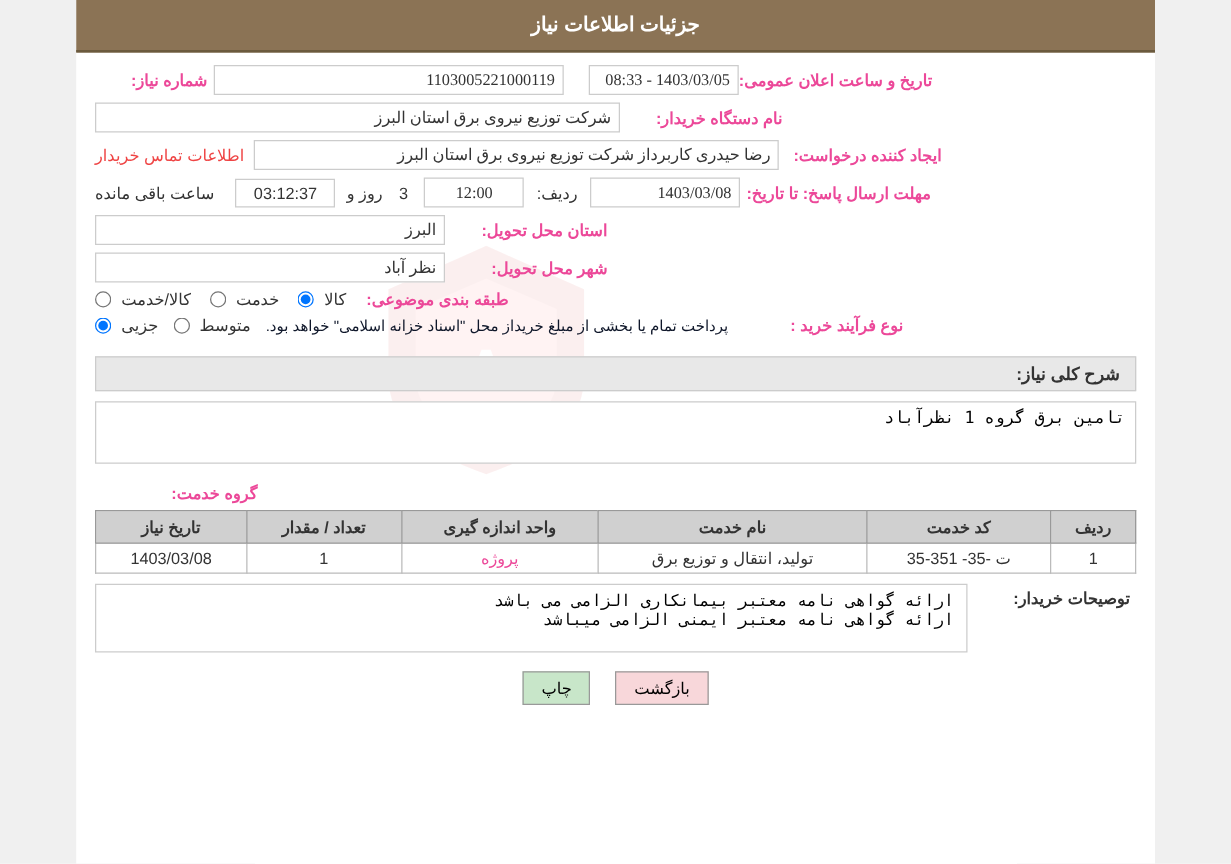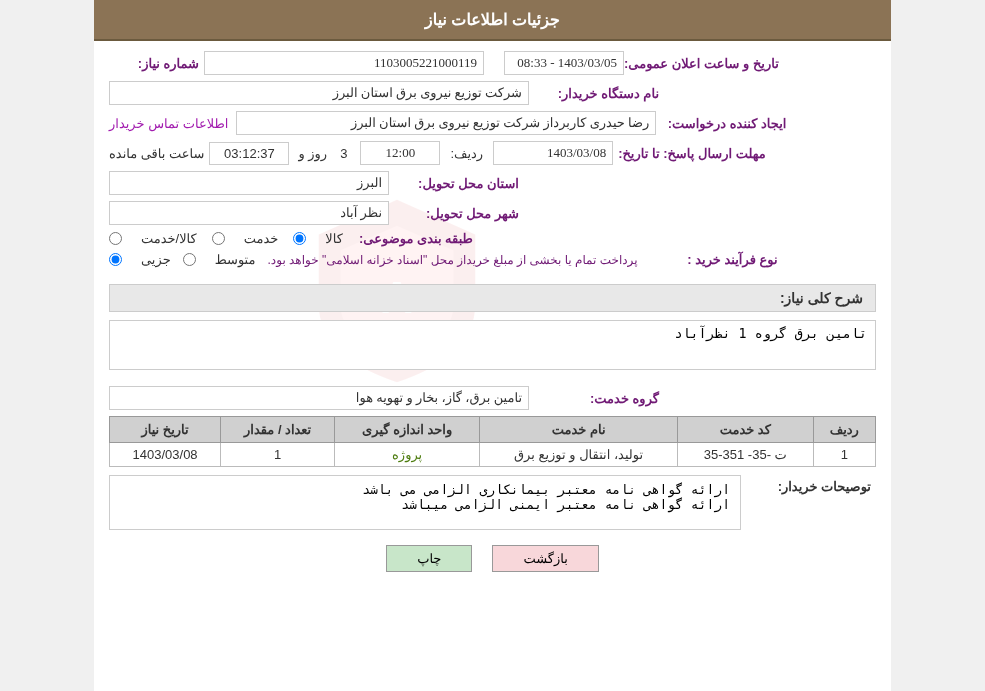--- a/index.html
+++ b/index.html
@@ -4,21 +4,21 @@
   <style>
     * { box-sizing: border-box; margin: 0; padding: 0; }
     body {
       font-family: Tahoma, Arial, sans-serif;
       font-size: 13px;
       background: #f0f0f0;
       direction: rtl;
       color: #333;
     }
     .page-container {
-      width: 797px;
+      width: 863px;
       min-height: 691px;
       background: #fff;
       margin: 0 auto;
     }
     .header-bar {
       background: #8B7355;
       color: #fff;
       text-align: center;
       padding: 10px 20px;
       font-size: 16px;
@@ -28,21 +28,21 @@
     .content-area {
       padding: 10px 15px;
     }
     .info-row {
       display: flex;
       align-items: center;
       margin-bottom: 6px;
       justify-content: flex-end;
     }
     .label {
-      color: #701a75;
+      color: #ec4899;
       font-weight: bold;
       white-space: nowrap;
       margin-right: 5px;
       min-width: 130px;
       text-align: right;
     }
     .field-box {
       border: 1px solid #ccc;
       background: #fff;
       padding: 3px 6px;
@@ -56,21 +56,21 @@
     .field-box-medium {
       min-width: 280px;
     }
     .field-box-small {
       min-width: 120px;
     }
     .field-box-tiny {
       min-width: 80px;
     }
     .link-text {
-      color: #a21caf;
+      color: #ef4444;
       text-decoration: none;
       cursor: pointer;
     }
     .date-time-row {
       display: flex;
       align-items: center;
       justify-content: flex-end;
       margin-bottom: 6px;
       gap: 5px;
     }
@@ -83,31 +83,31 @@
     }
     .radio-group {
       display: flex;
       align-items: center;
       gap: 15px;
       flex-direction: row-reverse;
     }
     .radio-item {
       display: flex;
       align-items: center;
-      gap: 19px;
+      gap: 8px;
     }
     .process-row {
       display: flex;
       align-items: flex-start;
       margin-bottom: 6px;
       justify-content: flex-end;
     }
     .process-text {
       font-size: 12px;
-      color: #701a75;
+      color: #0f172a;
     }
     .process-radios {
       display: flex;
       align-items: center;
       gap: 12px;
       margin-right: 10px;
     }
     .section-title {
       background: #e8e8e8;
       border: 1px solid #ccc;
@@ -145,41 +145,41 @@
       text-align: center;
       font-weight: bold;
     }
     table.service-table td {
       border: 1px solid #bbb;
       padding: 4px 8px;
       text-align: center;
       background: #fff;
     }
     table.service-table td.highlight {
-      color: #4d7c0f;
+      color: #ec4899;
     }
     .buyer-desc {
       border: 1px solid #ccc;
       background: #fff;
       padding: 6px 10px;
       min-height: 55px;
       width: 100%;
       text-align: right;
       font-size: 13px;
       resize: none;
     }
     .bottom-buttons {
       display: flex;
       justify-content: center;
       gap: 20px;
       margin-top: 15px;
       padding-bottom: 15px;
     }
     .btn {
-      padding: 5px 30px;
+      padding: 5px 14px;
       border: 1px solid #999;
       cursor: pointer;
       font-size: 13px;
       font-family: Tahoma, Arial, sans-serif;
       background: #e8e8e8;
     }
     .btn-primary {
       background: #c8e6c9;
     }
     .btn-secondary {
@@ -266,21 +266,21 @@
       </div>
 
       <div class="date-time-row">
         <span class="label">مهلت ارسال پاسخ: تا تاریخ:</span>
         <div class="field-box field-box-small">1403/03/08</div>
         <span style="margin: 0 5px;">ردیف:</span>
         <div class="field-box field-box-tiny" style="text-align:center;">12:00</div>
         <span style="margin: 0 8px;">3</span>
         <span style="margin-left:4px;">روز و</span>
         <div class="remaining-box">03:12:37</div>
-        <span style="margin-right:0;">ساعت باقی مانده</span>
+        <span style="margin-right:12px;">ساعت باقی مانده</span>
       </div>
 
       <div class="info-row">
         <span class="label">استان محل تحویل:</span>
         <div class="field-box field-box-medium">البرز</div>
       </div>
 
       <div class="info-row">
         <span class="label">شهر محل تحویل:</span>
         <div class="field-box field-box-medium">نظر آباد</div>
@@ -325,21 +325,20 @@
         <div class="section-title">شرح کلی نیاز:</div>
         <div class="description-section">
           <textarea class="description-box flex-fill" style="flex: 1 1 0%;">تامین برق گروه 1 نظرآباد</textarea>
         </div>
 
       </div>
 
 
       <div class="service-info-row">
         <span class="label">گروه خدمت:</span>
-        <div class="field-box field-box-wide">تامین برق، گاز، بخار و تهویه هوا</div>
       </div>
 
       <table class="service-table">
         <thead>
           <tr>
             <th>ردیف</th>
             <th>کد خدمت</th>
             <th>نام خدمت</th>
             <th>واحد اندازه گیری</th>
             <th>تعداد / مقدار</th>

